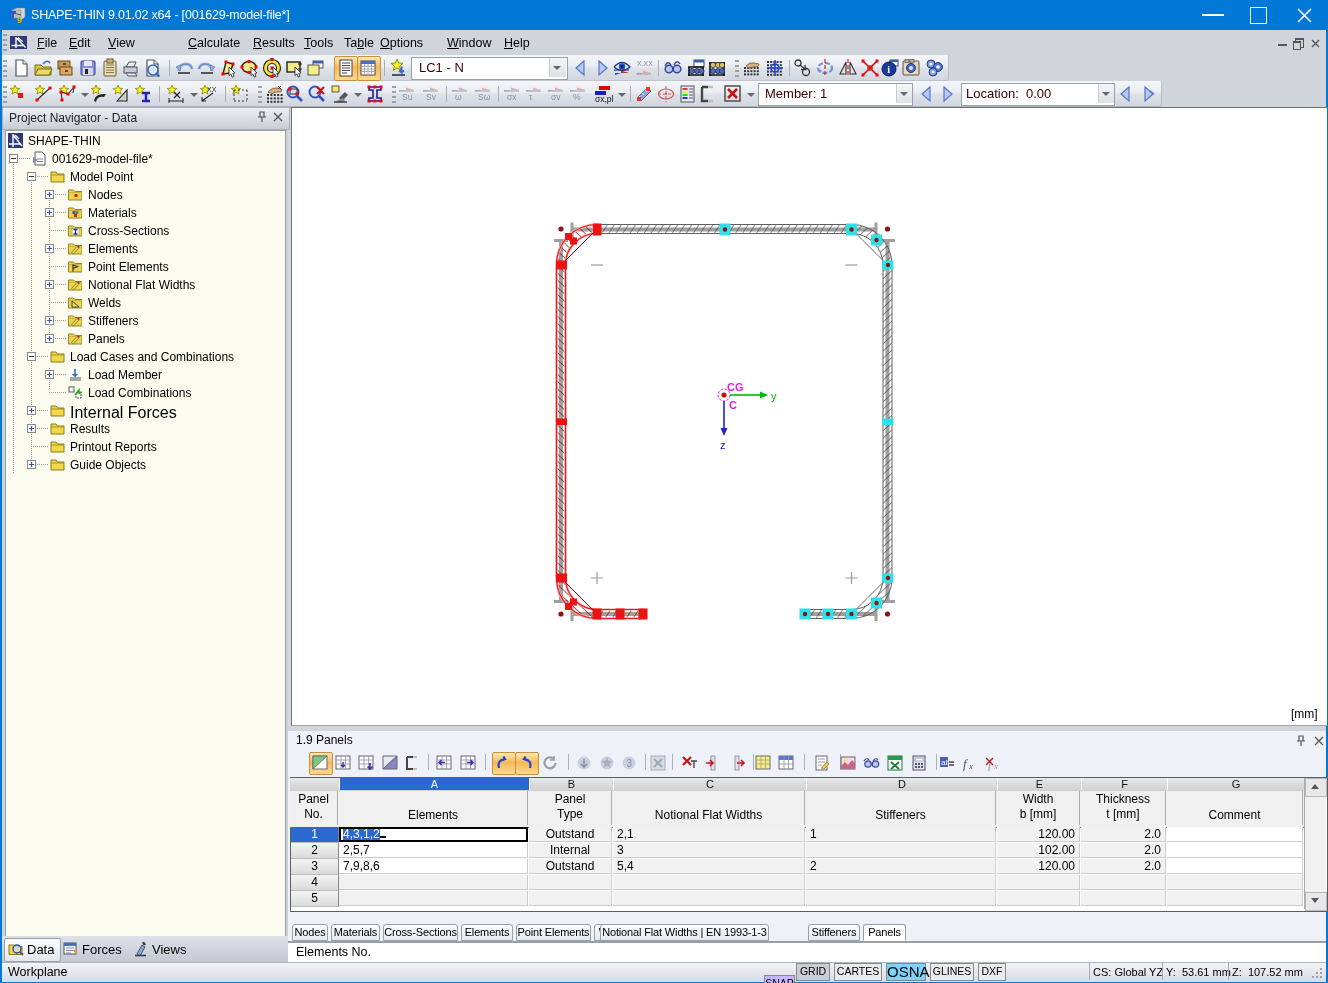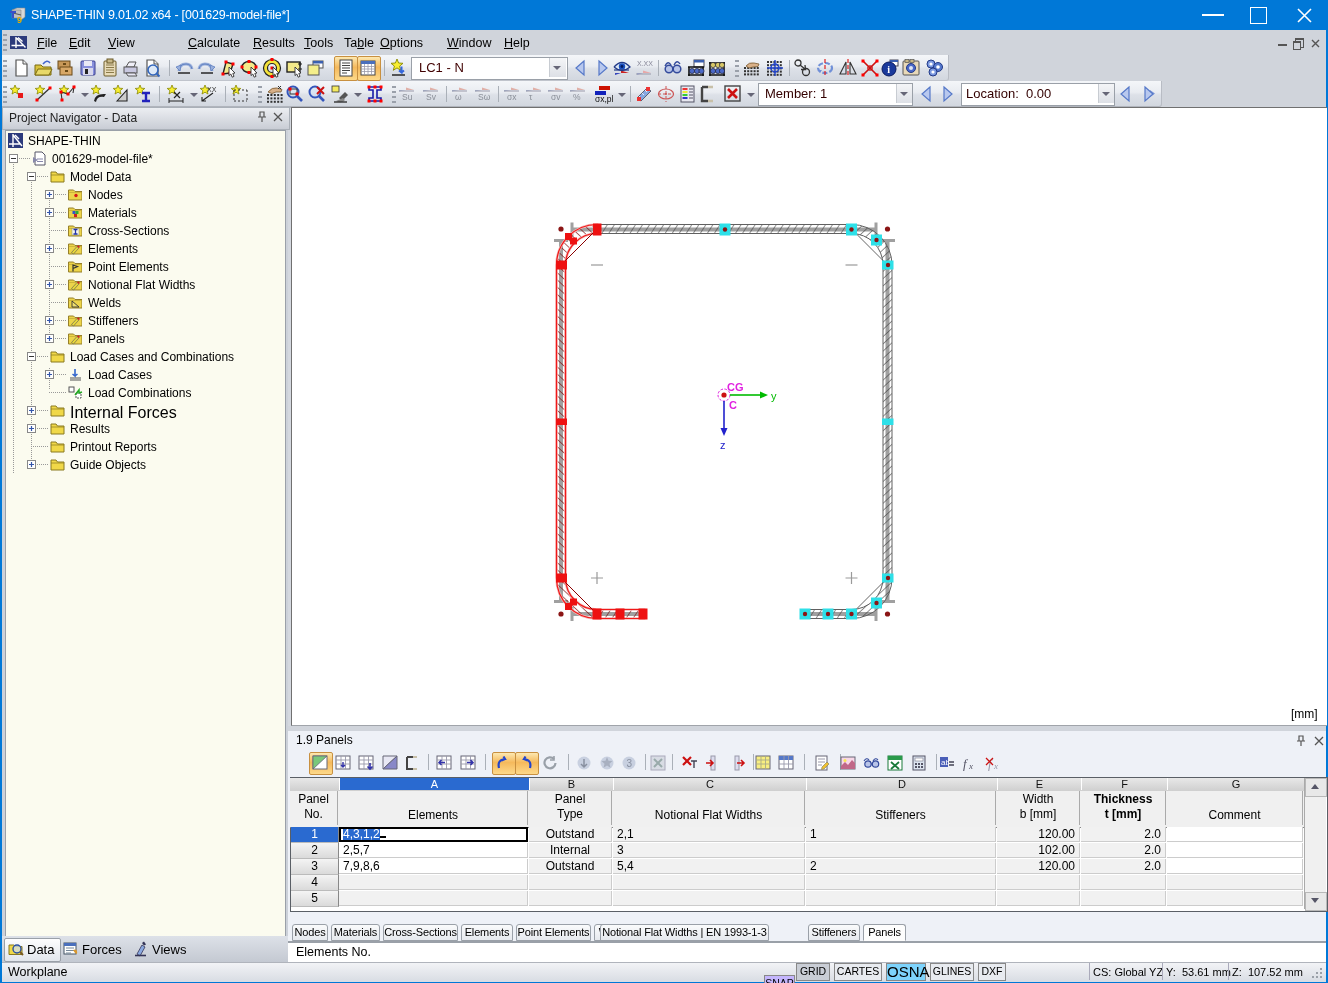--- a/index.html
+++ b/index.html
@@ -570,21 +570,21 @@
 <div class="ab tt" style="left:52px;top:152px;font-size:12px;font-weight:normal;">001629-model-file*</div>
 <div class="ab" style="left:31px;top:176px;width:17px;height:1px;background:repeating-linear-gradient(90deg,#999 0 1px,transparent 1px 2px);"></div>
 <svg class="ab" style="left:27px;top:172px;" width="9" height="9" viewBox="0 0 9 9">
       <rect x="0.5" y="0.5" width="8" height="8" fill="#fff" stroke="#888"></rect>
       <path d="M2 4.5 h5" stroke="#333" stroke-width="1"></path>
     </svg>
 <svg class="ab" style="left:50px;top:169px;" width="15" height="14" viewBox="0 0 15 14">
       <path d="M1 3 h5 l1.5 2 H14 v8 H1z" fill="#f0d848" stroke="#8a7a20"></path>
       <path d="M1 6 h13" stroke="#8a7a20" stroke-width="0.7"></path>
     </svg>
-<div class="ab tt" style="left:70px;top:170px;font-size:12px;font-weight:normal;">Model Data</div>
+<div class="ab tt" style="left:70px;top:170px;font-size:12px;font-weight:normal;">Model Point</div>
 <div class="ab" style="left:49px;top:194px;width:17px;height:1px;background:repeating-linear-gradient(90deg,#999 0 1px,transparent 1px 2px);"></div>
 <svg class="ab" style="left:45px;top:190px;" width="9" height="9" viewBox="0 0 9 9">
       <rect x="0.5" y="0.5" width="8" height="8" fill="#fff" stroke="#888"></rect>
       <path d="M2 4.5 h5 M4.5 2 v5" stroke="#3355aa" stroke-width="1.2"></path>
     </svg>
 <svg class="ab" style="left:68px;top:187px;" width="14" height="14" viewBox="0 0 14 14">
       <path d="M0.5 3 h5 l1.5 1.5 h7 v8.5 h-13.5z" fill="#ecd44a" stroke="#96802a"></path>
       <path d="M0.5 5.5 h13.5" stroke="#b8a030" stroke-width="0.6"></path>
       <circle cx="8" cy="8.5" r="1.7" fill="#d81818"></circle>
     </svg>
@@ -684,21 +684,21 @@
 <div class="ab tt" style="left:70px;top:350px;font-size:12px;font-weight:normal;">Load Cases and Combinations</div>
 <div class="ab" style="left:49px;top:374px;width:17px;height:1px;background:repeating-linear-gradient(90deg,#999 0 1px,transparent 1px 2px);"></div>
 <svg class="ab" style="left:45px;top:370px;" width="9" height="9" viewBox="0 0 9 9">
       <rect x="0.5" y="0.5" width="8" height="8" fill="#fff" stroke="#888"></rect>
       <path d="M2 4.5 h5 M4.5 2 v5" stroke="#3355aa" stroke-width="1.2"></path>
     </svg>
 <svg class="ab" style="left:68px;top:367px;" width="15" height="15" viewBox="0 0 15 15">
       <path d="M7 2 v7 l-2.5 -2 m2.5 2 l2.5 -2" stroke="#36c" stroke-width="1.6" fill="none"></path>
       <path d="M2 11 h11 M2 13 h11" stroke="#555" stroke-width="1.2"></path>
     </svg>
-<div class="ab tt" style="left:88px;top:368px;font-size:12px;font-weight:normal;">Load Cases</div>
+<div class="ab tt" style="left:88px;top:368px;font-size:12px;font-weight:normal;">Load Member</div>
 <div class="ab" style="left:49px;top:392px;width:17px;height:1px;background:repeating-linear-gradient(90deg,#999 0 1px,transparent 1px 2px);"></div>
 <svg class="ab" style="left:68px;top:385px;" width="15" height="15" viewBox="0 0 15 15">
       <rect x="1" y="2" width="5" height="5" fill="#fff" stroke="#555"></rect>
       <rect x="8" y="8" width="5" height="5" fill="#fff" stroke="#555" stroke-dasharray="2 1"></rect>
       <path d="M7 10 l4 -5 l0 3 l3 -1" stroke="#2a2" stroke-width="1.5" fill="none"></path>
     </svg>
 <div class="ab tt" style="left:88px;top:386px;font-size:12px;font-weight:normal;">Load Combinations</div>
 <div class="ab" style="left:31px;top:410px;width:17px;height:1px;background:repeating-linear-gradient(90deg,#999 0 1px,transparent 1px 2px);"></div>
 <svg class="ab" style="left:27px;top:406px;" width="9" height="9" viewBox="0 0 9 9">
       <rect x="0.5" y="0.5" width="8" height="8" fill="#fff" stroke="#888"></rect>
@@ -1042,21 +1042,21 @@
 <div class="ab" style="left:997px;top:778px;width:83px;height:12px;color:#111;font-size:11px;text-align:center;border-right:1px solid #9aa;border-left:1px solid #fff;">E</div>
 <div class="ab" style="left:1081px;top:778px;width:85px;height:12px;color:#111;font-size:11px;text-align:center;border-right:1px solid #9aa;border-left:1px solid #fff;">F</div>
 <div class="ab" style="left:1167px;top:778px;width:136px;height:12px;color:#111;font-size:11px;text-align:center;border-right:1px solid #9aa;border-left:1px solid #fff;">G</div>
 <div class="ab" style="left:290px;top:791px;width:1014px;height:36px;background:#f0f0f0;border-bottom:1px solid #888;"></div>
 <div class="ab" style="left:290px;top:791px;width:48px;height:34px;font-size:12px;color:#000;text-align:center;display:flex;align-items:center;justify-content:center;border-right:1px solid #aaa;line-height:15px;padding-bottom:2px;box-sizing:border-box;">Panel<br>No.</div>
 <div class="ab" style="left:339px;top:791px;width:189px;height:34px;font-size:12px;color:#000;text-align:center;display:flex;align-items:flex-end;justify-content:center;border-right:1px solid #aaa;line-height:15px;padding-bottom:2px;box-sizing:border-box;">Elements</div>
 <div class="ab" style="left:529px;top:791px;width:83px;height:34px;font-size:12px;color:#000;text-align:center;display:flex;align-items:center;justify-content:center;border-right:1px solid #aaa;line-height:15px;padding-bottom:2px;box-sizing:border-box;">Panel<br>Type</div>
 <div class="ab" style="left:613px;top:791px;width:192px;height:34px;font-size:12px;color:#000;text-align:center;display:flex;align-items:flex-end;justify-content:center;border-right:1px solid #aaa;line-height:15px;padding-bottom:2px;box-sizing:border-box;">Notional Flat Widths</div>
 <div class="ab" style="left:806px;top:791px;width:190px;height:34px;font-size:12px;color:#000;text-align:center;display:flex;align-items:flex-end;justify-content:center;border-right:1px solid #aaa;line-height:15px;padding-bottom:2px;box-sizing:border-box;">Stiffeners</div>
 <div class="ab" style="left:997px;top:791px;width:83px;height:34px;font-size:12px;color:#000;text-align:center;display:flex;align-items:center;justify-content:center;border-right:1px solid #aaa;line-height:15px;padding-bottom:2px;box-sizing:border-box;">Width<br>b [mm]</div>
-<div class="ab" style="left:1081px;top:791px;width:85px;height:34px;font-size:12px;color:#000;text-align:center;display:flex;align-items:center;justify-content:center;border-right:1px solid #aaa;line-height:15px;padding-bottom:2px;box-sizing:border-box;font-weight:bold;">Thickness<br>t [mm]</div>
+<div class="ab" style="left:1081px;top:791px;width:85px;height:34px;font-size:12px;color:#000;text-align:center;display:flex;align-items:center;justify-content:center;border-right:1px solid #aaa;line-height:15px;padding-bottom:2px;box-sizing:border-box;">Thickness<br>t [mm]</div>
 <div class="ab" style="left:1167px;top:791px;width:136px;height:34px;font-size:12px;color:#000;text-align:center;display:flex;align-items:flex-end;justify-content:center;border-right:1px solid #aaa;line-height:15px;padding-bottom:2px;box-sizing:border-box;">Comment</div>
 <div class="ab" style="left:291px;top:827px;width:47px;height:15px;background:#2a6ad0;color:#fff;font-size:12px;text-align:center;border-bottom:1px solid #bbb;border-right:1px solid #888;">1</div>
 <div class="ab" style="left:339px;top:827px;width:189px;height:15px;background:#fff;font-size:12px;color:#000;text-align:left;padding-left:4px;border-bottom:1px solid #ccc;border-right:1px solid #ccc;box-sizing:border-box;outline:2px solid #000;outline-offset:-2px;z-index:3;"><span style="background:#2a6ad0;color:#fff;">4,3,1,2</span><span style="display:inline-block;width:6px;height:2px;background:#000;vertical-align:baseline;margin-left:0px;"></span></div>
 <div class="ab" style="left:529px;top:827px;width:83px;height:15px;background:#f1f1f1;font-size:12px;color:#000;text-align:center;border-bottom:1px solid #ccc;border-right:1px solid #ccc;box-sizing:border-box;">Outstand</div>
 <div class="ab" style="left:613px;top:827px;width:192px;height:15px;background:#f1f1f1;font-size:12px;color:#000;text-align:left;padding-left:4px;border-bottom:1px solid #ccc;border-right:1px solid #ccc;box-sizing:border-box;">2,1</div>
 <div class="ab" style="left:806px;top:827px;width:190px;height:15px;background:#f1f1f1;font-size:12px;color:#000;text-align:left;padding-left:4px;border-bottom:1px solid #ccc;border-right:1px solid #ccc;box-sizing:border-box;">1</div>
 <div class="ab" style="left:997px;top:827px;width:83px;height:15px;background:#f1f1f1;font-size:12px;color:#000;text-align:right;padding-right:4px;border-bottom:1px solid #ccc;border-right:1px solid #ccc;box-sizing:border-box;">120.00</div>
 <div class="ab" style="left:1081px;top:827px;width:85px;height:15px;background:#f1f1f1;font-size:12px;color:#000;text-align:right;padding-right:4px;border-bottom:1px solid #ccc;border-right:1px solid #ccc;box-sizing:border-box;">2.0</div>
 <div class="ab" style="left:1167px;top:827px;width:136px;height:15px;background:#fff;font-size:12px;color:#000;text-align:center;border-bottom:1px solid #ccc;border-right:1px solid #ccc;box-sizing:border-box;"></div>
 <div class="ab" style="left:291px;top:843px;width:47px;height:15px;background:linear-gradient(180deg,#f4f4f4,#dadada);color:#000;font-size:12px;text-align:center;border-bottom:1px solid #bbb;border-right:1px solid #888;">2</div>

